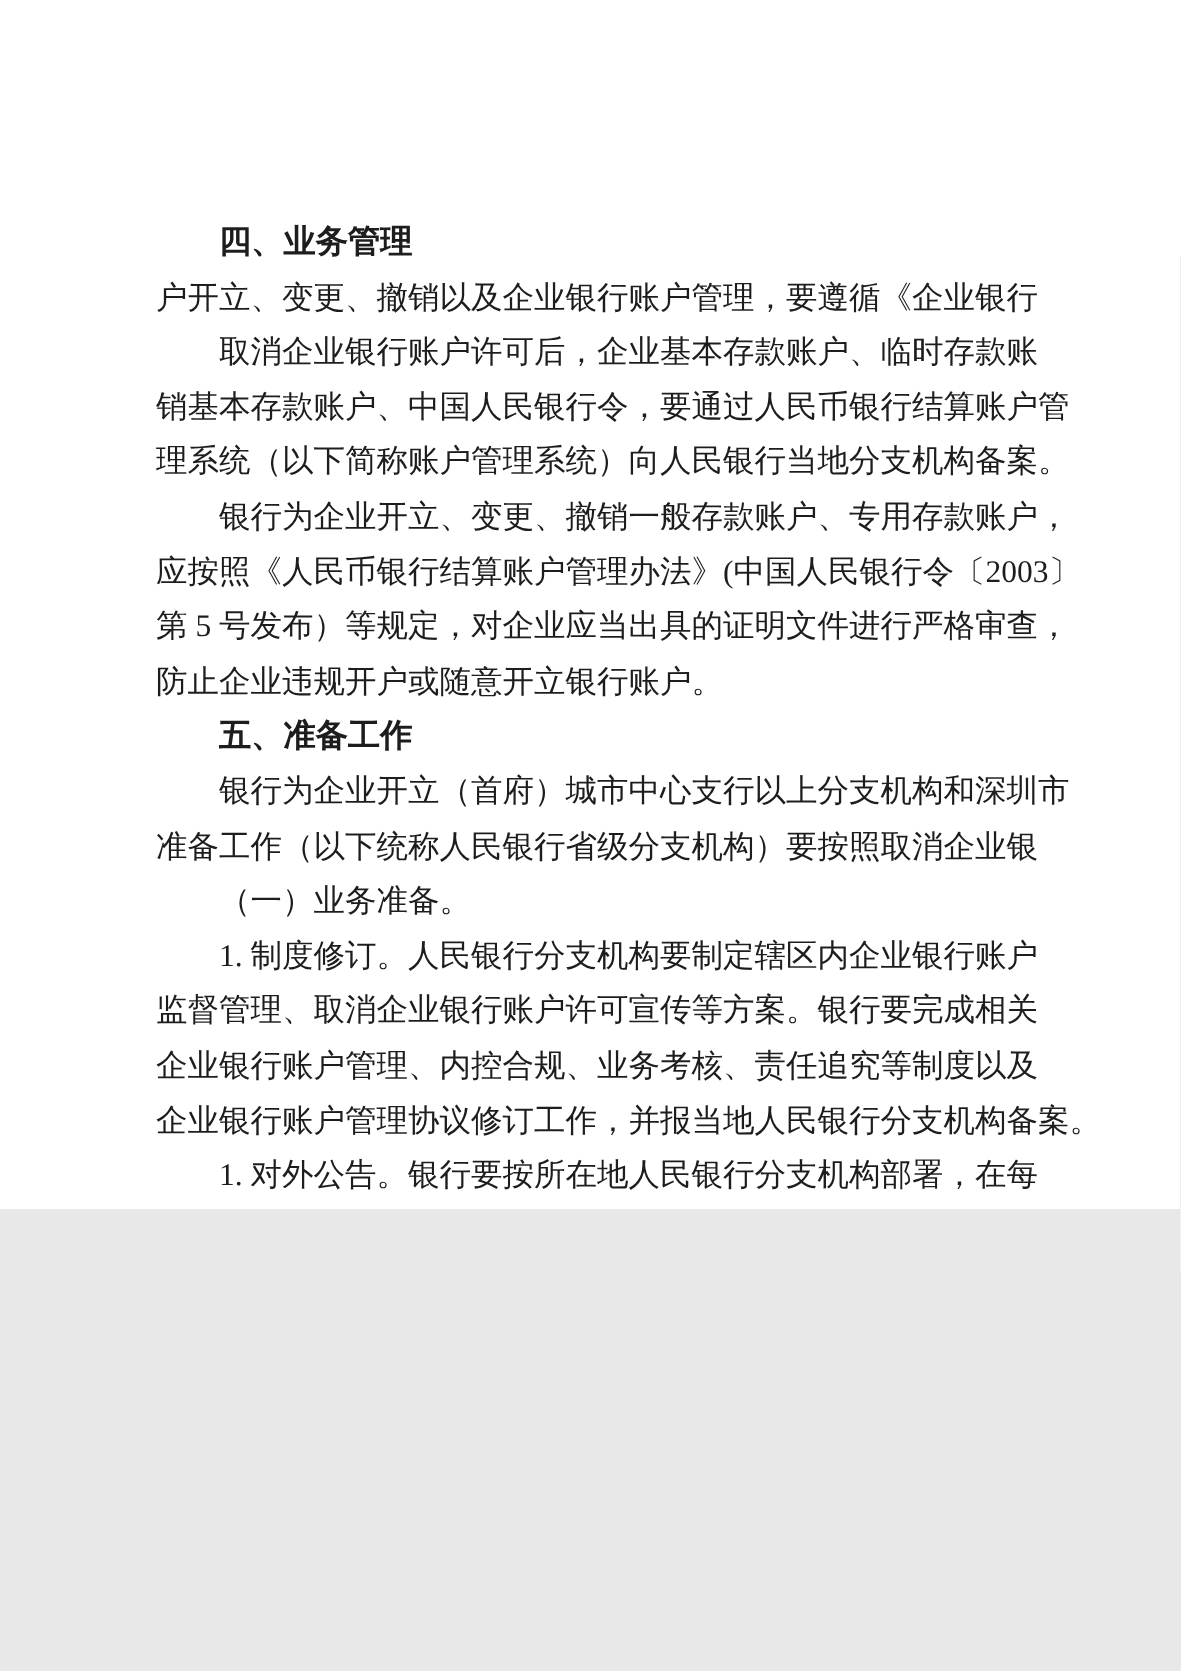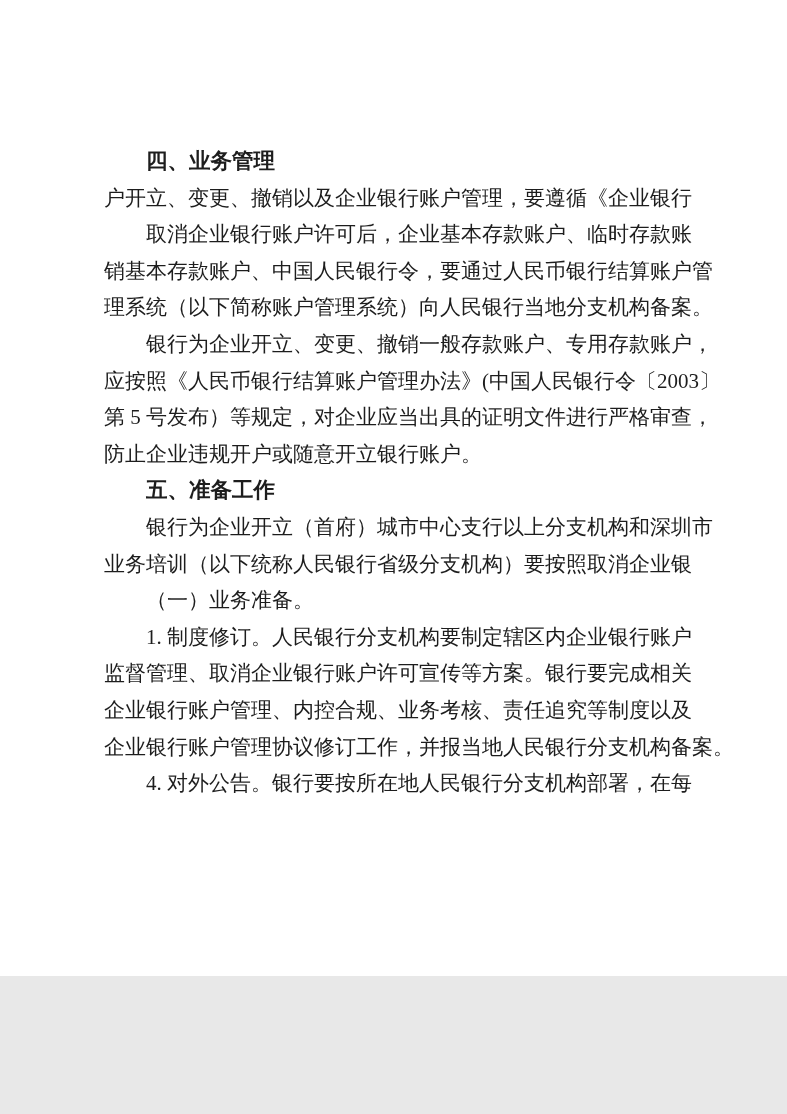--- a/index.html
+++ b/index.html
@@ -3,21 +3,21 @@
 <meta charset="utf-8">
 <style>
   html, body {
     margin: 0;
     padding: 0;
     background: #e8e8e8;
   }
   .page {
     position: relative;
     width: 787px;
-    height: 976px;
+    height: 806px;
     margin: 0 auto;
     background: #ffffff;
     overflow: hidden;
     font-family: "Liberation Serif", serif;
     color: #1d1d1d;
   }
   .text-block {
     position: absolute;
     left: 104px;
     top: 143px;
@@ -76,36 +76,36 @@
       <div class="line">第 5 号发布）等规定，对企业应当出具的证明文件进行严格审查，</div>
       <div class="line">防止企业违规开户或随意开立银行账户。</div>
     </div>
 
     <div class="block-heading">
       <div class="line indent">五、准备工作</div>
     </div>
 
     <div class="block-paragraph">
       <div class="line indent">银行为企业开立（首府）城市中心支行以上分支机构和深圳市</div>
-      <div class="line">业务培训（以下统称人民银行省级分支机构）要按照取消企业银</div>
+      <div class="line">准备工作（以下统称人民银行省级分支机构）要按照取消企业银</div>
     </div>
 
     <div class="block-paragraph">
       <div class="line indent">（一）业务准备。</div>
     </div>
 
     <div class="block-paragraph">
       <div class="line indent">1. 制度修订。人民银行分支机构要制定辖区内企业银行账户</div>
       <div class="line">监督管理、取消企业银行账户许可宣传等方案。银行要完成相关</div>
       <div class="line">企业银行账户管理、内控合规、业务考核、责任追究等制度以及</div>
       <div class="line">企业银行账户管理协议修订工作，并报当地人民银行分支机构备案。</div>
     </div>
 
 
     <div class="block-paragraph">
-      <div class="line indent">4. 对外公告。银行要按所在地人民银行分支机构部署，在每</div>
+      <div class="line indent">1. 对外公告。银行要按所在地人民银行分支机构部署，在每</div>
     </div>
 
   </div>
 
   <div class="page-number">— 3 —</div>
 
 </div>
 
 </body></html>

